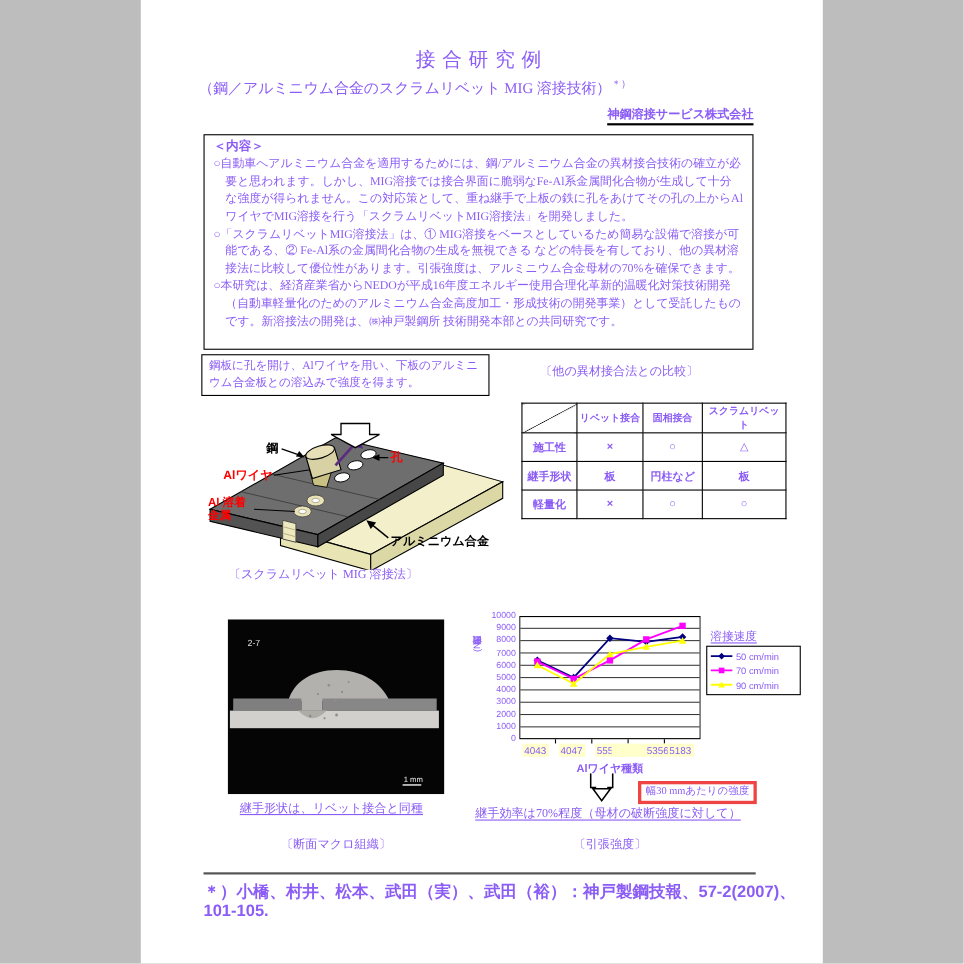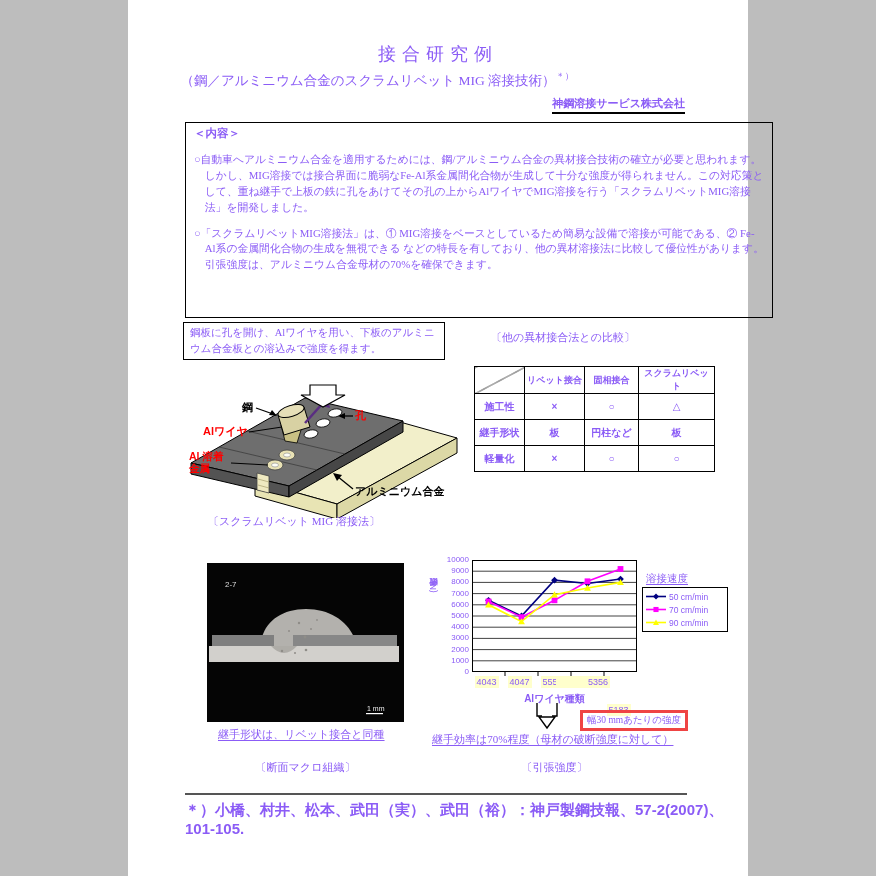--- a/index.html
+++ b/index.html
@@ -5,24 +5,24 @@
   html,body{margin:0;padding:0;}
   .stage{position:relative;width:876px;height:876px;background:#bdbdbd;overflow:hidden;
          font-family:"Liberation Serif","DejaVu Serif",serif;color:#8b5cf6;}
   .page{position:absolute;left:128px;top:0;width:620px;height:876px;background:#ffffff;}
   .abs{position:absolute;}
   .gothic{font-family:"Liberation Sans","DejaVu Sans",sans-serif;}
   .doc-title{left:0;width:620px;top:42px;text-align:center;font-size:18px;letter-spacing:6px;}
   .doc-subtitle{left:0;width:498px;top:70px;text-align:center;font-size:13.5px;}
   .doc-subtitle sup{font-size:9px;}
   .company{top:96px;right:63px;font-size:11px;font-weight:bold;border-bottom:2px solid #000;padding-bottom:1px;}
-  .content-box{left:57px;top:122px;width:588px;height:196px;border:1px solid #000;box-sizing:border-box;
+  .content-box{left:57px;top:122px;width:500px;height:196px;border:1px solid #000;box-sizing:border-box;
                padding:3px 8px;font-size:10.8px;line-height:15.9px;}
   .content-box .hdr{font-weight:bold;font-size:11.5px;}
-  .para{padding-left:1em;text-indent:-1em;margin-top:10px;}
+  .para{padding-left:1em;text-indent:-1em;}
   .note-box{left:55px;top:322px;width:262px;border:1px solid #000;box-sizing:border-box;
             padding:2px 6px;font-size:10.5px;line-height:16px;}
   .cmp-caption{left:322px;top:330px;width:226px;text-align:center;font-size:11px;}
   table.cmp{position:absolute;left:325px;top:366px;border-collapse:collapse;table-layout:fixed;margin-left:21px;}
   table.cmp td,table.cmp th{border:1px solid #000;height:25px;text-align:center;vertical-align:middle;
        font-size:10px;font-family:"Liberation Sans","DejaVu Sans",sans-serif;font-weight:bold;padding:0 2px;}
   table.cmp th.diag{background:linear-gradient(to bottom right,transparent calc(50% - 0.6px),#000 50%,transparent calc(50% + 0.6px));}
   table.cmp th{font-size:9px;}
   .diagram-caption{left:80px;top:514px;font-size:11px;}
   .macro-note{left:90px;top:727px;font-size:11px;text-decoration:underline;text-underline-offset:2px;}
@@ -55,20 +55,21 @@
   <div class="page">
 
     <div class="abs doc-title">接合研究例</div>
     <div class="abs doc-subtitle"><span>（鋼／アルミニウム合金のスクラムリベット MIG 溶接技術）</span><sup>＊）</sup></div>
     <div class="abs company gothic">神鋼溶接サービス株式会社</div>
 
     <div class="abs content-box">
       <div class="hdr gothic">＜内容＞</div>
       <div class="para">○自動車へアルミニウム合金を適用するためには、鋼/アルミニウム合金の異材接合技術の確立が必要と思われます。しかし、MIG溶接では接合界面に脆弱なFe-Al系金属間化合物が生成して十分な強度が得られません。この対応策として、重ね継手で上板の鉄に孔をあけてその孔の上からAlワイヤでMIG溶接を行う「スクラムリベットMIG溶接法」を開発しました。</div>
       <div class="para">○「スクラムリベットMIG溶接法」は、① MIG溶接をベースとしているため簡易な設備で溶接が可能である、② Fe-Al系の金属間化合物の生成を無視できる などの特長を有しており、他の異材溶接法に比較して優位性があります。引張強度は、アルミニウム合金母材の70%を確保できます。</div>
+      <div class="para">○本研究は、経済産業省からNEDOが平成16年度エネルギー使用合理化革新的温暖化対策技術開発（自動車軽量化のためのアルミニウム合金高度加工・形成技術の開発事業）として受託したものです。新溶接法の開発は、㈱神戸製鋼所 技術開発本部との共同研究です。</div>
     </div>
 
     <div class="abs note-box">鋼板に孔を開け、Alワイヤを用い、下板のアルミニウム合金板との溶込みで強度を得ます。</div>
 
     <div class="abs cmp-caption">〔他の異材接合法との比較〕</div>
     <table class="cmp">
       <tbody>
           <tr>
         <th class="diag" style="width:45px"></th>
         <th style="width:55px">リベット接合</th>
@@ -232,21 +233,21 @@
           <polygon points="49.5,58.20000000000001 52.9,64.32000000000001 46.1,64.32000000000001" fill="#ffff00"></polygon>
           <polygon points="82.5,31.320000000000007 85.9,37.440000000000005 79.1,37.440000000000005" fill="#ffff00"></polygon>
           <polygon points="115.5,24.6 118.9,30.72 112.1,30.72" fill="#ffff00"></polygon>
           <polygon points="148.5,18.999999999999996 151.9,25.119999999999994 145.1,25.119999999999994" fill="#ffff00"></polygon>
         </svg>
       <div id="xticks">
           <div class="xtick" style="left: 46.5px;">4043</div>
           <div class="xtick" style="left: 79.5px;">4047</div>
           <div class="xtick" style="left: 112.5px;">5554</div>
           <div class="xtick" style="left: 128px; padding-left: 32px;">5356</div>
-          <div class="xtick" style="left: 178.5px; margin-top: 28px;">5183</div>
+          <div class="xtick" style="left: 178.5px;">5183</div>
         </div>
       <div class="abs xlabel">Alワイヤ種類</div>
       <div class="abs legend-title">溶接速度</div>
       <div class="abs legend-box" id="legend">
           <span class="lg-row">
             <svg width="20" height="9">
               <line x1="0" y1="4.5" x2="20" y2="4.5" stroke="#000080" stroke-width="1.6"></line>
               <polygon points="10,1.5 13,4.5 10,7.5 7,4.5" fill="#000080"></polygon>
             </svg>
             <span>50 cm/min</span>

